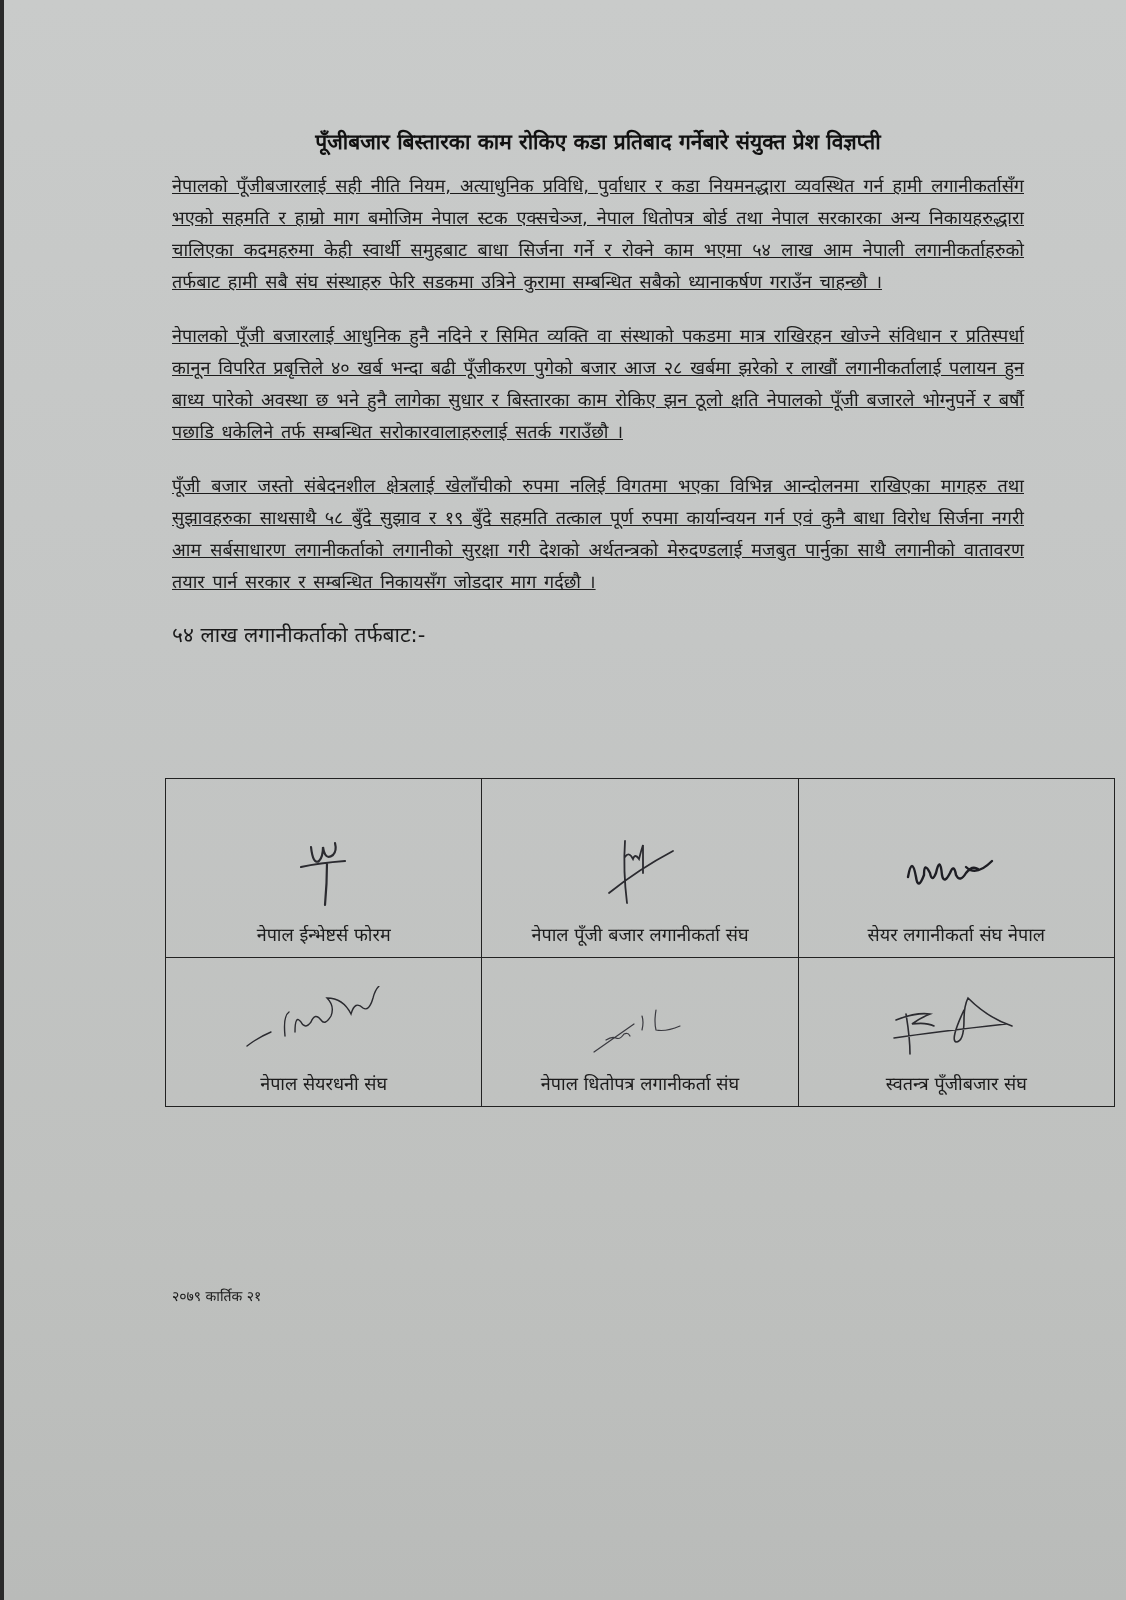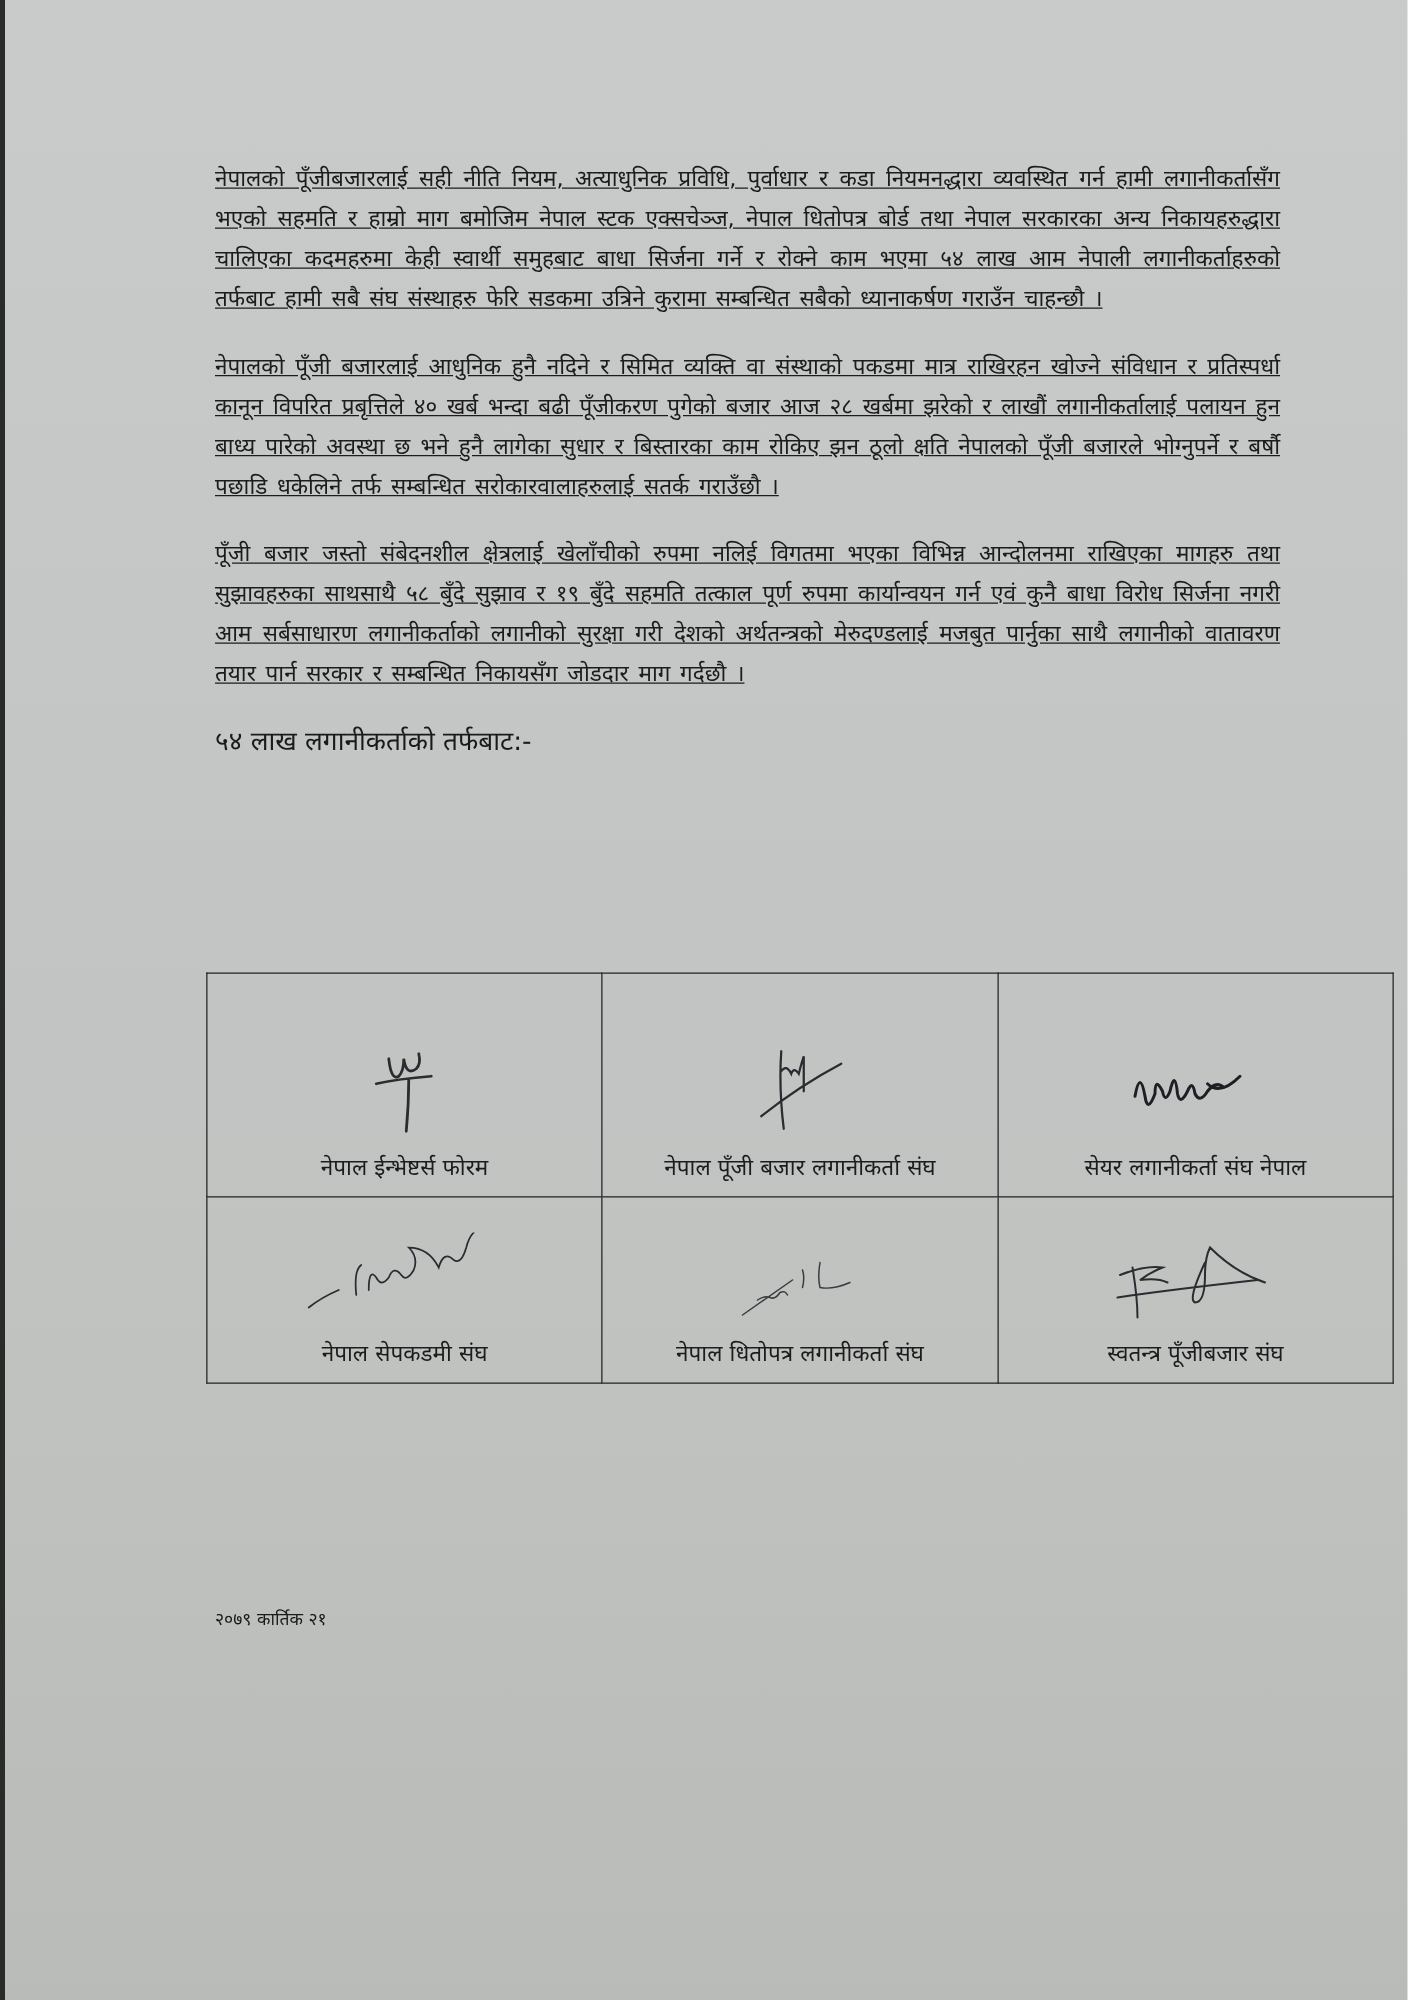--- a/index.html
+++ b/index.html
@@ -89,20 +89,21 @@
       line-height: 28px;
       margin-top: 32px;
     }
   </style>
 </head>
 <body>
 
 <div class="page-edge"></div>
 
 <div class="doc">
+  <h1 class="title">पूँजीबजार बिस्तारका काम रोकिए कडा प्रतिबाद गर्नेबारे संयुक्त प्रेश विज्ञप्ती</h1>
   <p class="para para-word">नेपालको पूँजीबजारलाई सही नीति नियम, अत्याधुनिक प्रविधि, पुर्वाधार र कडा नियमनद्धारा व्यवस्थित गर्न हामी लगानीकर्तासँग भएको सहमति र हाम्रो माग बमोजिम नेपाल स्टक एक्सचेञ्ज, नेपाल धितोपत्र बोर्ड तथा नेपाल सरकारका अन्य निकायहरुद्धारा चालिएका कदमहरुमा केही स्वार्थी समुहबाट बाधा सिर्जना गर्ने र रोक्ने काम भएमा ५४ लाख आम नेपाली लगानीकर्ताहरुको तर्फबाट हामी सबै संघ संस्थाहरु फेरि सडकमा उत्रिने कुरामा सम्बन्धित सबैको ध्यानाकर्षण गराउँन चाहन्छौ ।</p>
   <p class="para para-word">नेपालको पूँजी बजारलाई आधुनिक हुनै नदिने र सिमित व्यक्ति वा संस्थाको पकडमा मात्र राखिरहन खोज्ने संविधान र प्रतिस्पर्धा कानून विपरित प्रबृत्तिले ४० खर्ब भन्दा बढी पूँजीकरण पुगेको बजार आज २८ खर्बमा झरेको र लाखौं लगानीकर्तालाई पलायन हुन बाध्य पारेको अवस्था छ भने हुनै लागेका सुधार र बिस्तारका काम रोकिए झन ठूलो क्षति नेपालको पूँजी बजारले भोग्नुपर्ने र बर्षौ पछाडि धकेलिने तर्फ सम्बन्धित सरोकारवालाहरुलाई सतर्क गराउँछौ ।</p>
   <p class="para para-word">पूँजी बजार जस्तो संबेदनशील क्षेत्रलाई खेलाँचीको रुपमा नलिई विगतमा भएका विभिन्न आन्दोलनमा राखिएका मागहरु तथा सुझावहरुका साथसाथै ५८ बुँदे सुझाव र १९ बुँदे सहमति तत्काल पूर्ण रुपमा कार्यान्वयन गर्न एवं कुनै बाधा विरोध सिर्जना नगरी आम सर्बसाधारण लगानीकर्ताको लगानीको सुरक्षा गरी देशको अर्थतन्त्रको मेरुदण्डलाई मजबुत पार्नुका साथै लगानीको वातावरण तयार पार्न सरकार र सम्बन्धित निकायसँग जोडदार माग गर्दछौ ।</p>
   <p class="sign-label">५४ लाख लगानीकर्ताको तर्फबाट:-</p>
 </div>
 
 <table class="sig-table">
   <tbody>
       <tr class="r1">
     <td>
@@ -122,21 +123,21 @@
         <path d="M12 30 q4 -22 8 0 q2 14 8 -2 q0 -14 6 -2 q2 10 6 0 q4 -18 6 2 q2 10 8 -2 q4 -10 6 2 q4 8 10 -2 q6 -8 12 -4 M70 20 q10 10 26 -6" fill="none" stroke="#1e1e24" stroke-width="2.4" stroke-linecap="round"></path>
       </svg>
       <span class="org-name">सेयर लगानीकर्ता संघ नेपाल</span>
     </td>
   </tr>
   <tr class="r2">
     <td>
       <svg class="sig-mark" width="170" height="70" viewBox="0 0 170 70">
         <path d="M8 60 q10 -8 24 -14 M46 50 q-2 -20 4 -24 M56 46 q0 -18 6 -10 q4 8 10 0 q4 -10 10 -2 q4 6 10 -4 q4 -10 -4 -18 q16 0 24 16 q4 -14 12 -6 q6 4 10 -10 q2 -8 6 -12" fill="none" stroke="#2b2b30" stroke-width="1.4" stroke-linecap="round"></path>
       </svg>
-      <span class="org-name">नेपाल सेपकडमी संघ</span>
+      <span class="org-name">नेपाल सेयरधनी संघ</span>
     </td>
     <td>
       <svg class="sig-mark" width="120" height="50" viewBox="0 0 120 50">
         <path d="M14 46 q20 -14 40 -28 M26 34 q6 -4 10 -2 q4 2 8 -4 q4 -2 6 2 M62 10 q2 6 0 14 M76 4 q-2 12 0 20 q10 2 24 -4" fill="none" stroke="#3a3a40" stroke-width="1.2" stroke-linecap="round"></path>
       </svg>
       <span class="org-name">नेपाल धितोपत्र लगानीकर्ता संघ</span>
     </td>
     <td>
       <svg class="sig-mark" width="140" height="60" viewBox="0 0 140 60">
         <path d="M10 24 q20 -8 34 -6 q-10 4 -18 10 q14 -2 22 2 M20 18 q4 24 4 40 M8 42 q40 -6 112 -14 M78 14 q-14 30 -8 32 q8 0 8 -22 q0 -14 4 -22 q20 20 44 28" fill="none" stroke="#2b2b30" stroke-width="1.6" stroke-linecap="round"></path>

